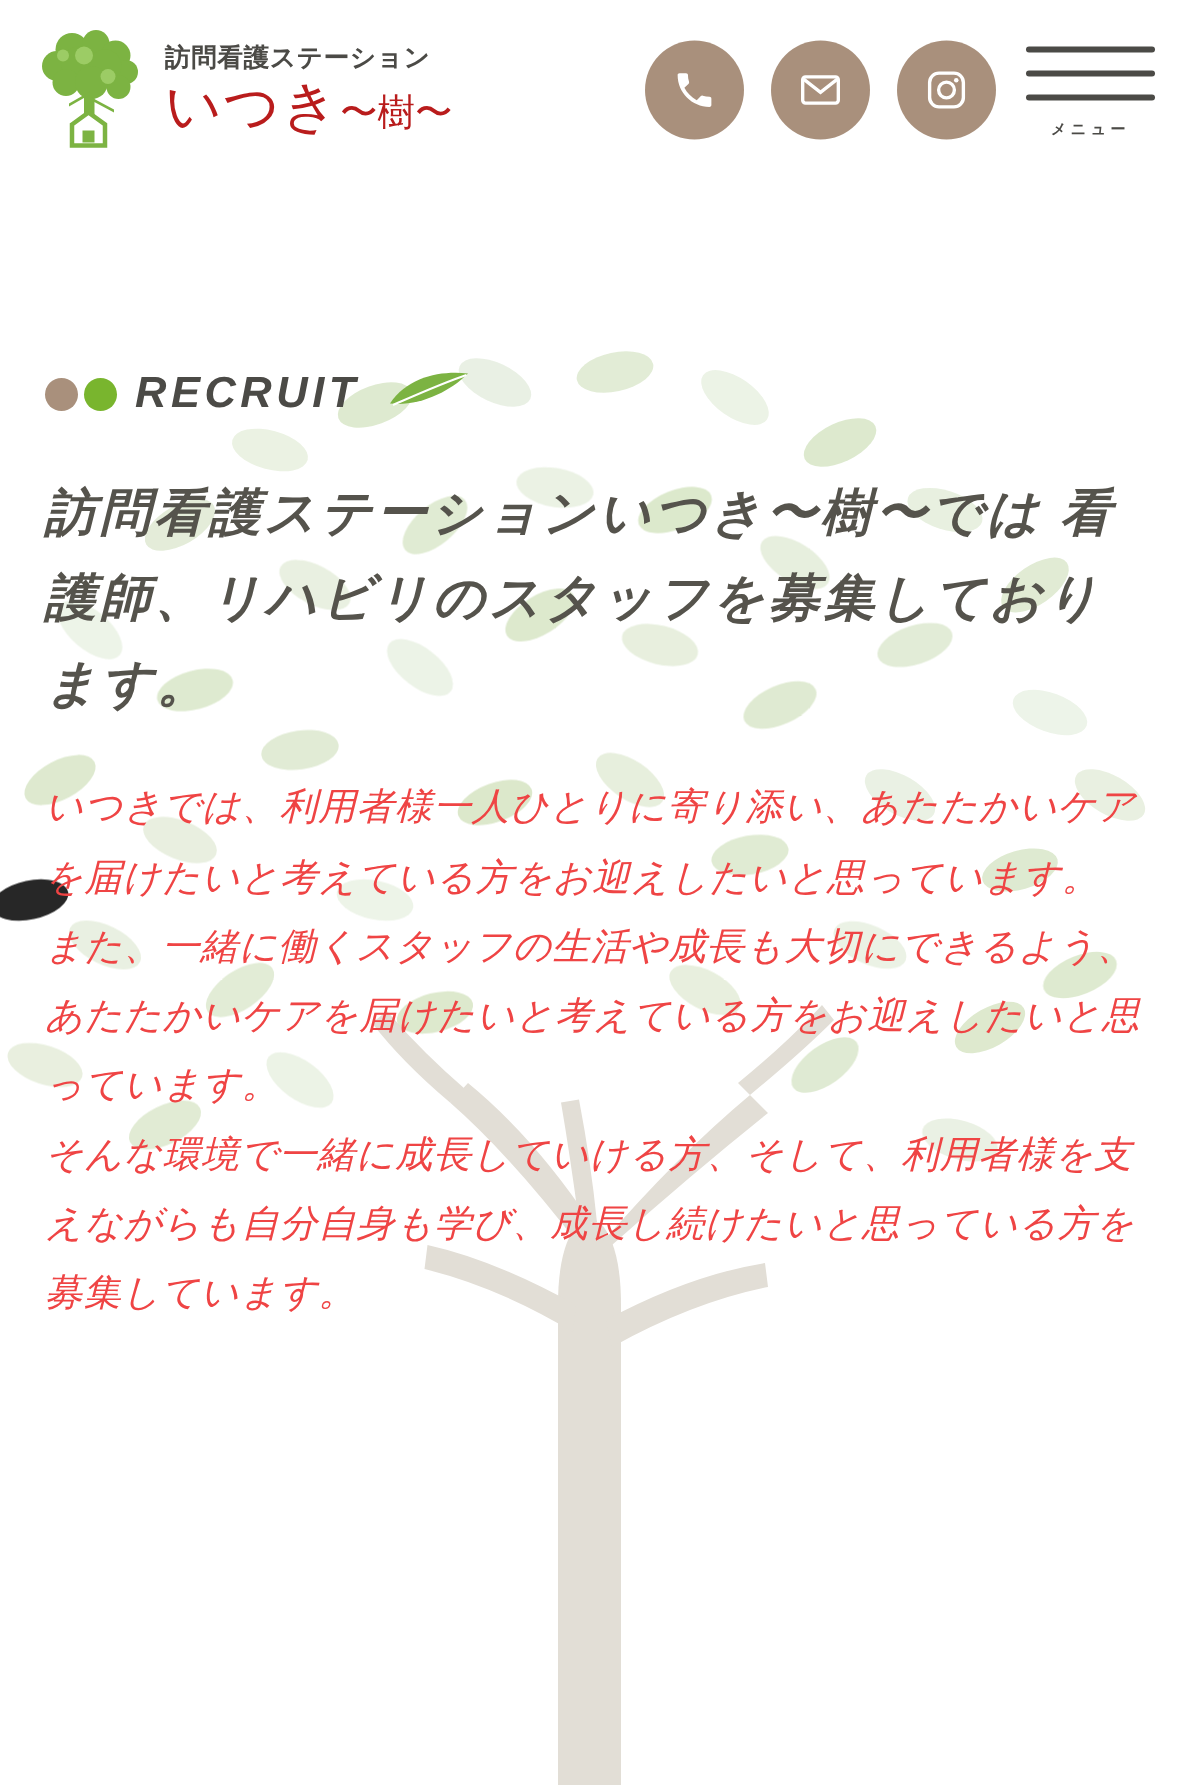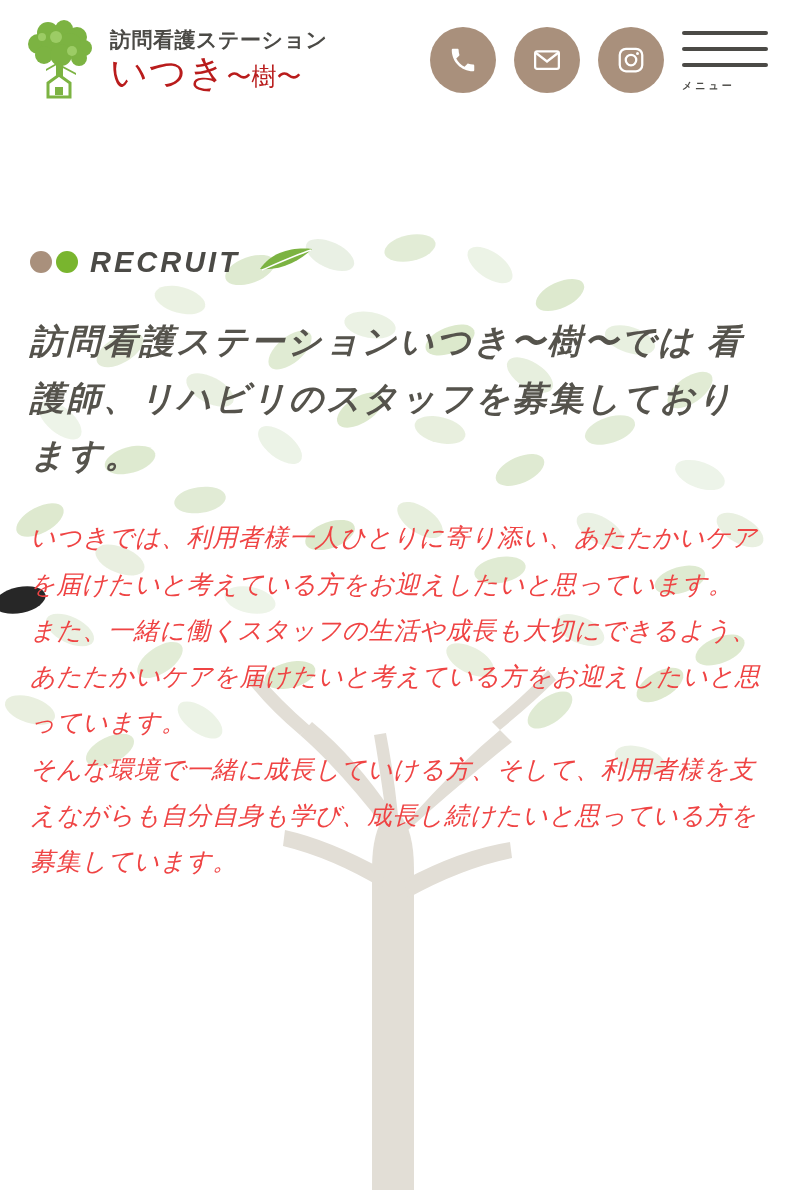--- a/index.html
+++ b/index.html
@@ -27,21 +27,21 @@
     gap: 10px;
   }
   .logo-mark {
     width: 78px;
     height: 86px;
     position: relative;
     flex: 0 0 auto;
   }
   .brand-text { display: flex; flex-direction: column; justify-content: center; }
   .brand-sub {
-    font-size: 21px;
+    font-size: 17px;
     font-weight: 700;
     color: #4b4a46;
     letter-spacing: 0.5px;
     line-height: 1.2;
     margin-bottom: 2px;
   }
   .brand-main {
     font-size: 37px;
     font-weight: 400;
     color: #b91c1c;
@@ -70,21 +70,21 @@
     justify-content: center;
     border: none;
     cursor: pointer;
   }
   .circle-btn svg { display: block; }
 
   .menu-btn {
     width: 90px;
     display: flex;
     flex-direction: column;
-    align-items: flex-start;
+    align-items: center;
     gap: 9px;
     background: none;
     border: none;
     cursor: pointer;
     padding-top: 4px;
   }
   .menu-bars { width: 86px; display: flex; flex-direction: column; gap: 12px; }
   .menu-bars span {
     display: block;
     height: 4px;

